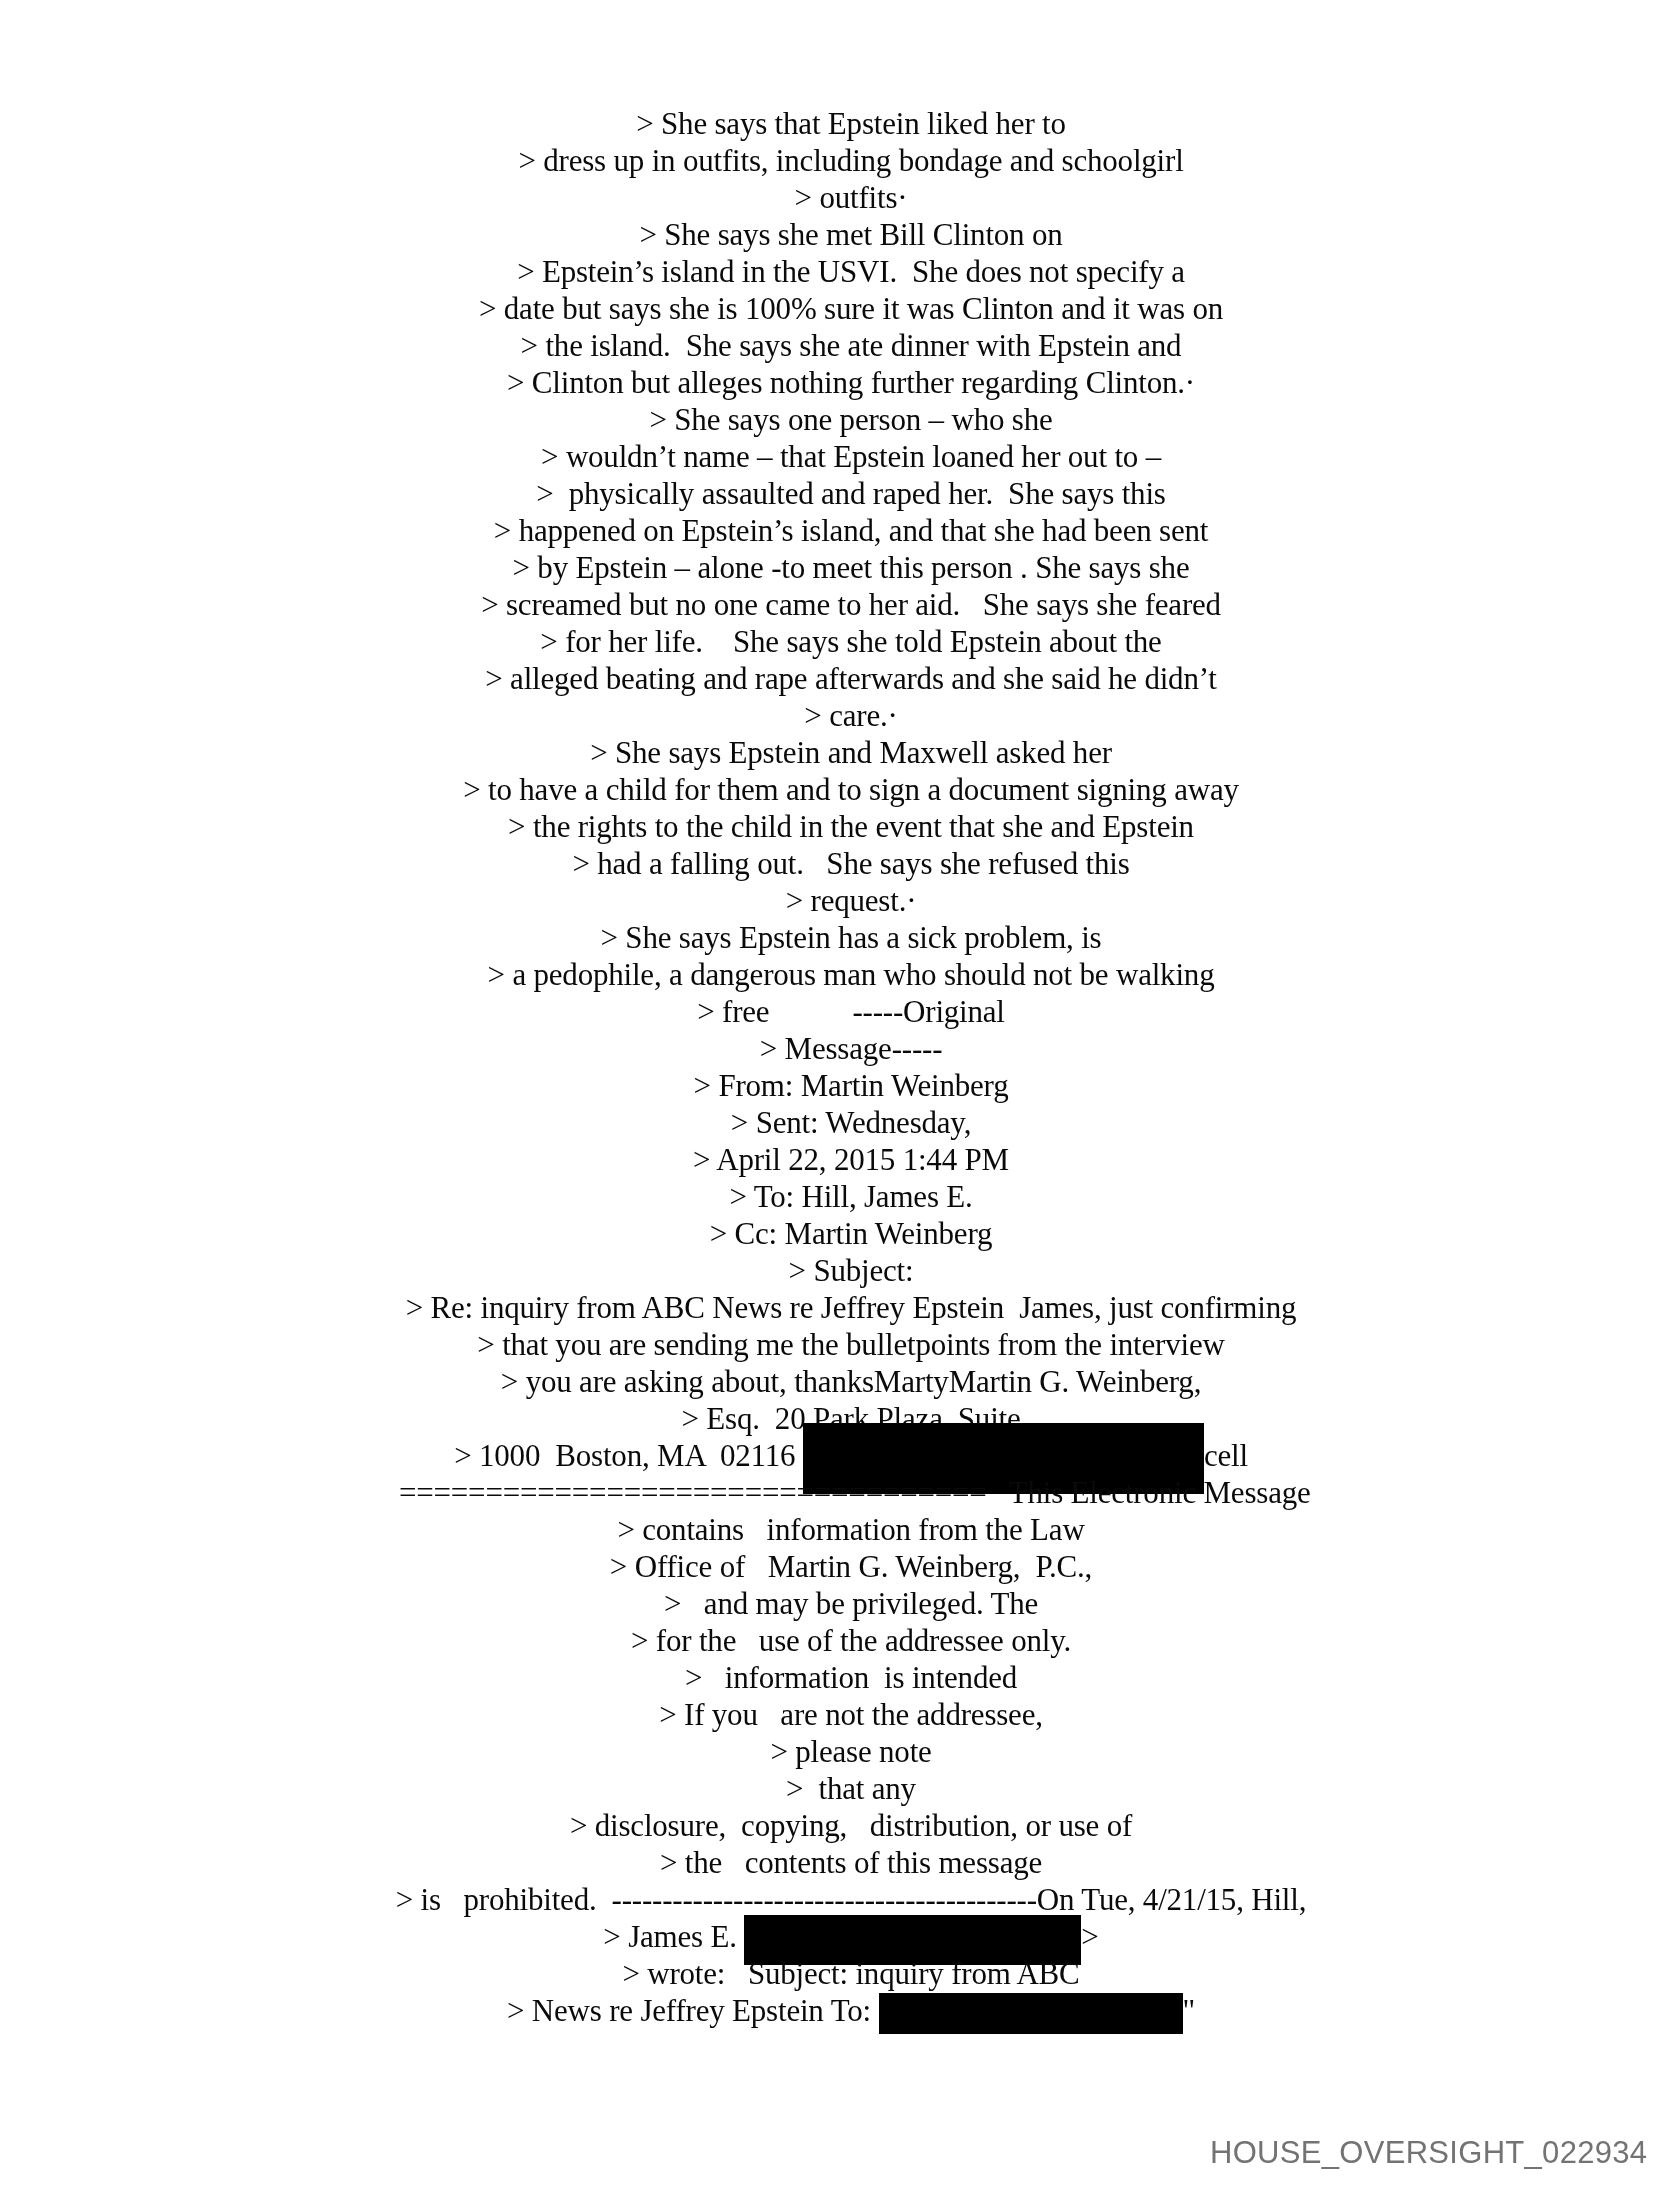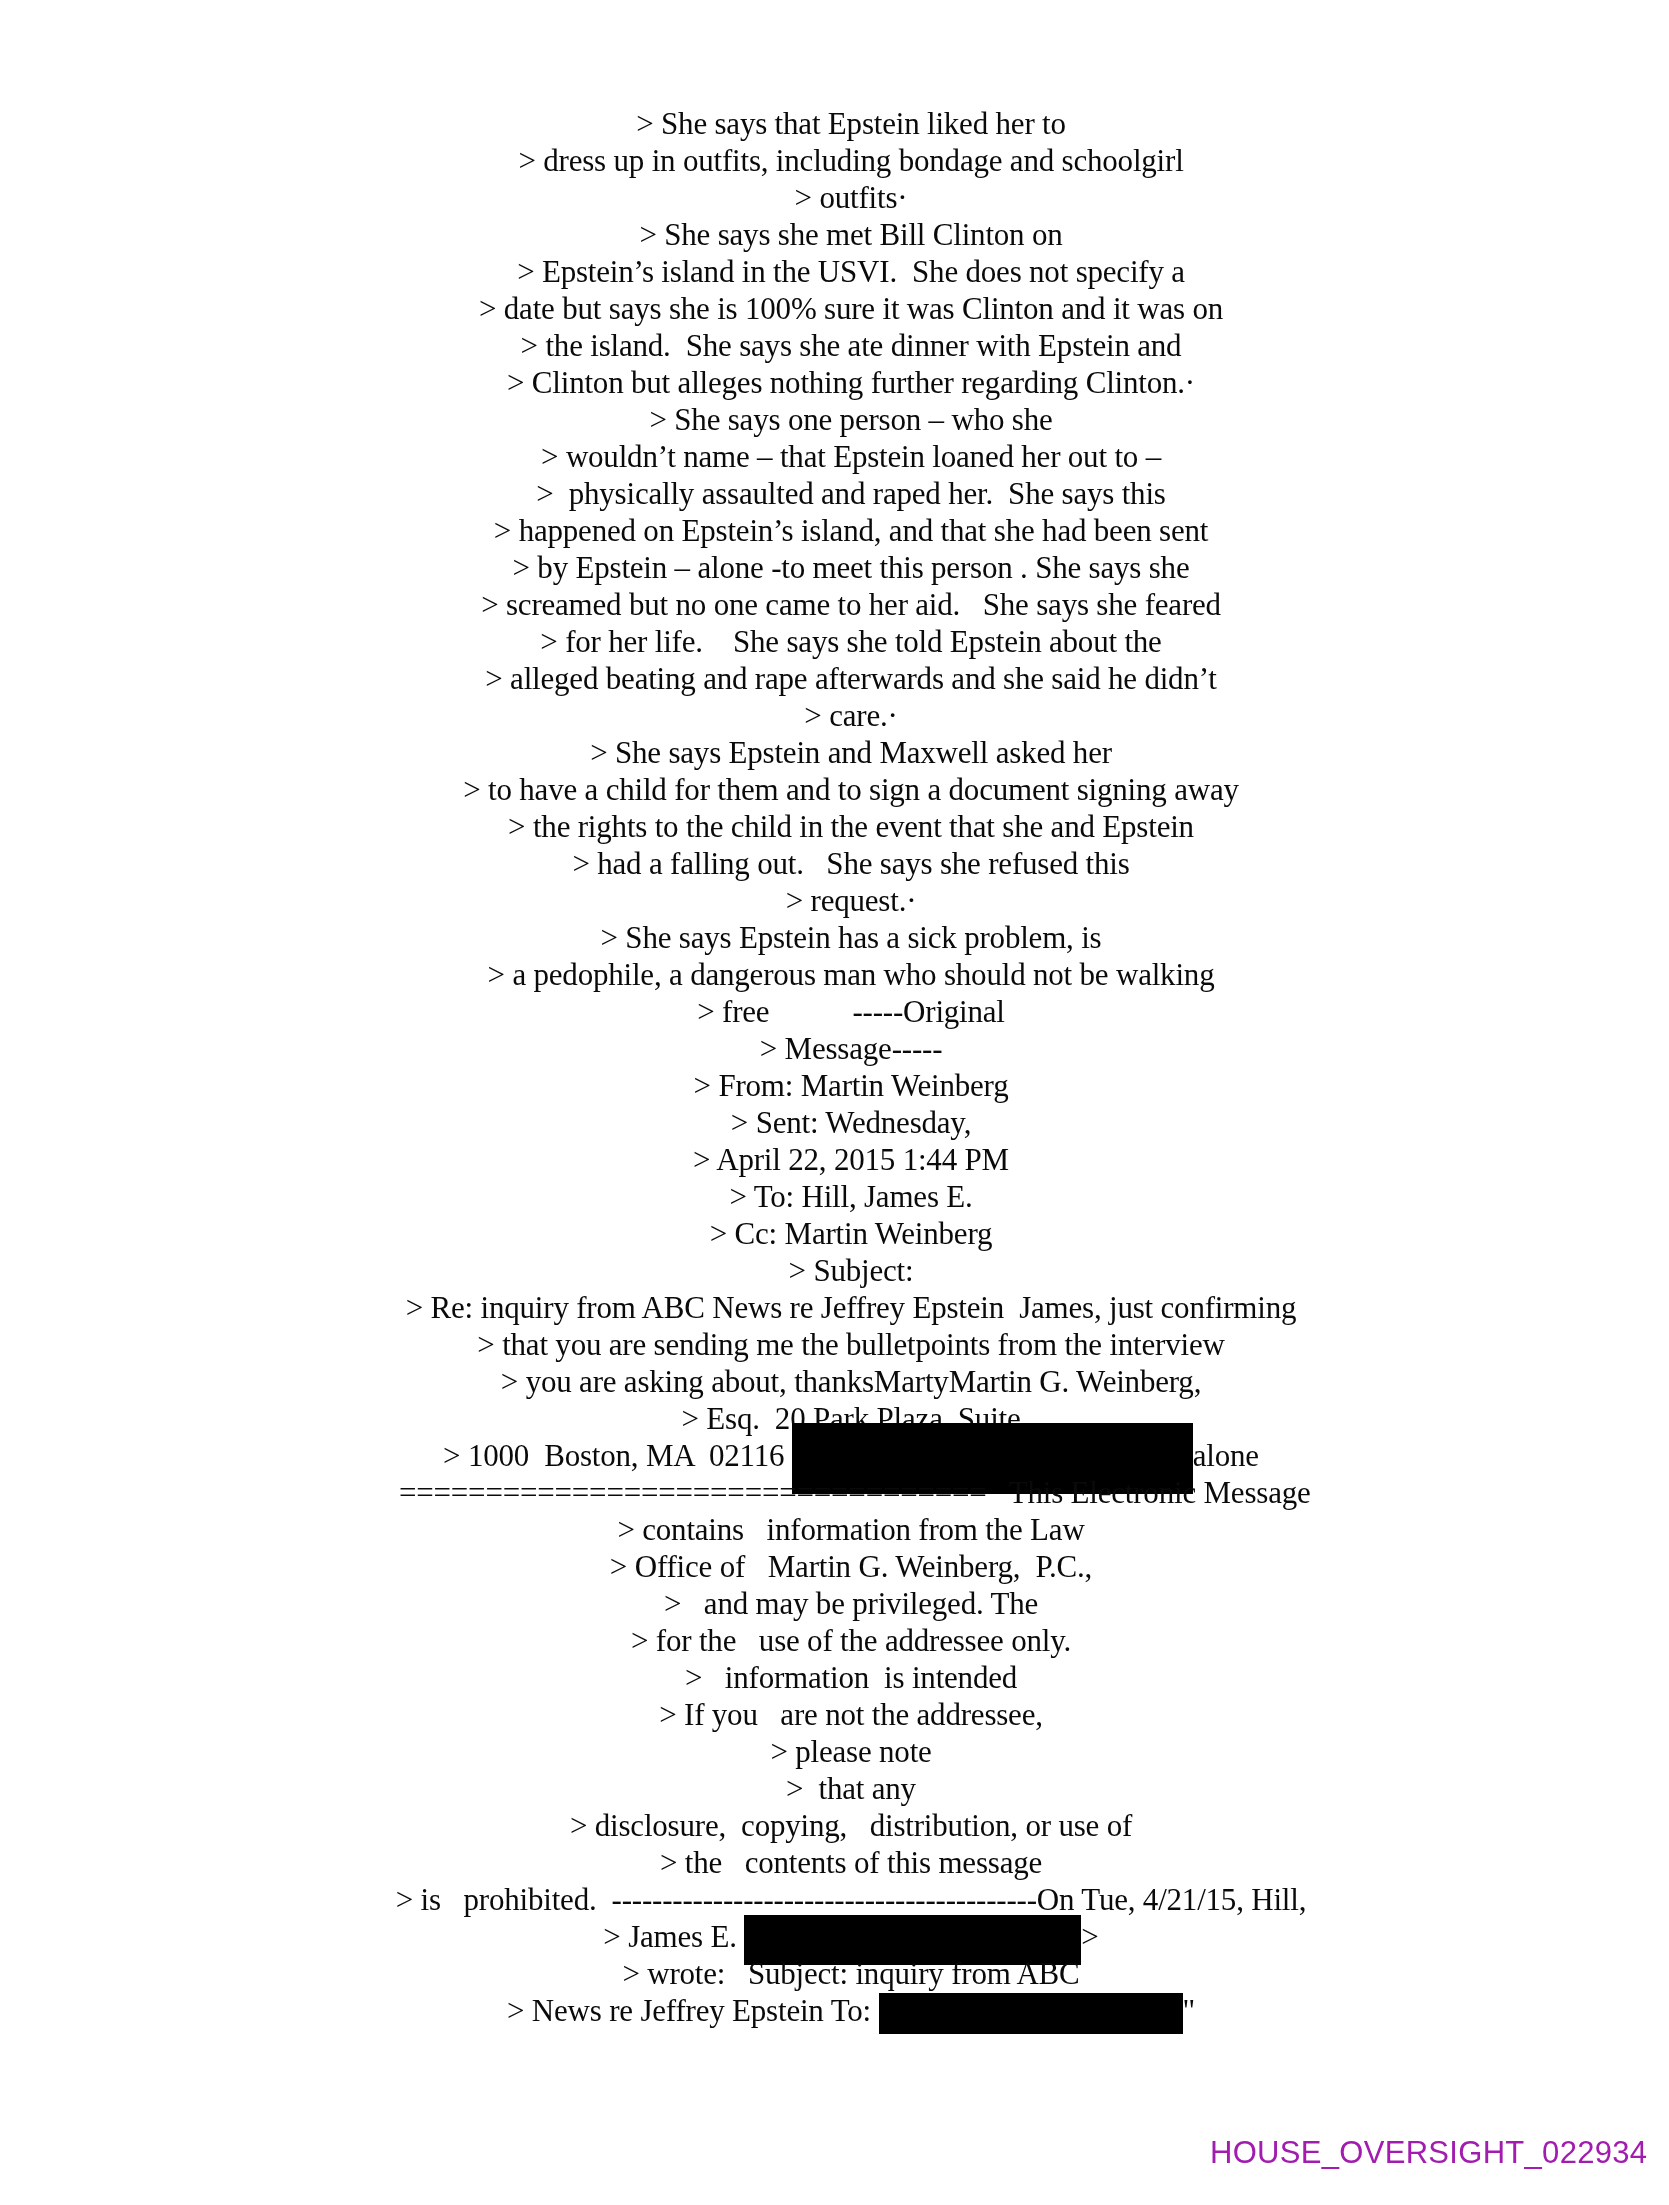--- a/index.html
+++ b/index.html
@@ -31,21 +31,21 @@
   .redact {
     display:inline-block;
     background:#000000;
     vertical-align:middle;
   }
   .footer {
     position:absolute;
     left:1210px; top:2135px;
     font-family:"Liberation Sans", sans-serif;
     font-size:31px;
-    color:#a21caf;
+    color:#737373;
     letter-spacing:0.3px;
     white-space:pre;
   }
 </style>
 </head>
 <body>
 
 <div class="page">
   <div class="text-block" id="lines">
       <div class="line"><span>&gt; She says that Epstein liked her to</span></div>
@@ -77,21 +77,21 @@
       <div class="line"><span>&gt; From: Martin Weinberg</span></div>
       <div class="line"><span>&gt; Sent: Wednesday,</span></div>
       <div class="line"><span>&gt; April 22, 2015 1:44 PM</span></div>
       <div class="line"><span>&gt; To: Hill, James E.</span></div>
       <div class="line"><span>&gt; Cc: Martin Weinberg</span></div>
       <div class="line"><span>&gt; Subject:</span></div>
       <div class="line"><span>&gt; Re: inquiry from ABC News re Jeffrey Epstein  James, just confirming</span></div>
       <div class="line"><span>&gt; that you are sending me the bulletpoints from the interview</span></div>
       <div class="line"><span>&gt; you are asking about, thanksMartyMartin G. Weinberg,</span></div>
       <div class="line"><span>&gt; Esq.  20 Park Plaza, Suite</span></div>
-      <div class="line"><span>&gt; 1000  Boston, MA  02116 </span><span class="redact" style="width: 401px; height: 71px; background: rgb(0, 0, 0); margin: -19px 0px;"></span><span>alone</span></div>
+      <div class="line"><span>&gt; 1000  Boston, MA  02116 </span><span class="redact" style="width: 401px; height: 71px; background: rgb(0, 0, 0); margin: -19px 0px;"></span><span>cell</span></div>
       <div class="line"><span> ==================================   This Electronic Message</span></div>
       <div class="line"><span>&gt; contains   information from the Law</span></div>
       <div class="line"><span>&gt; Office of   Martin G. Weinberg,  P.C.,</span></div>
       <div class="line"><span>&gt;   and may be privileged. The</span></div>
       <div class="line"><span>&gt; for the   use of the addressee only.</span></div>
       <div class="line"><span>&gt;   information  is intended</span></div>
       <div class="line"><span>&gt; If you   are not the addressee,</span></div>
       <div class="line"><span>&gt; please note</span></div>
       <div class="line"><span>&gt;  that any</span></div>
       <div class="line"><span>&gt; disclosure,  copying,   distribution, or use of</span></div>

